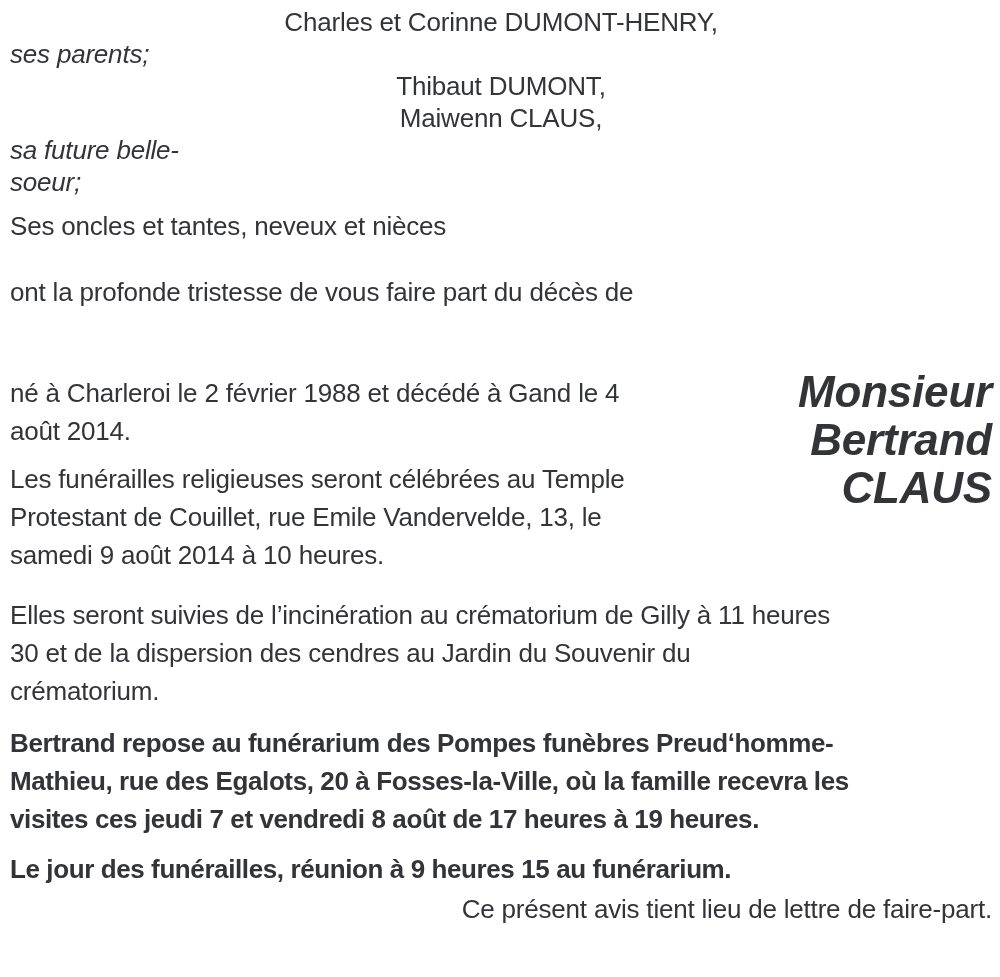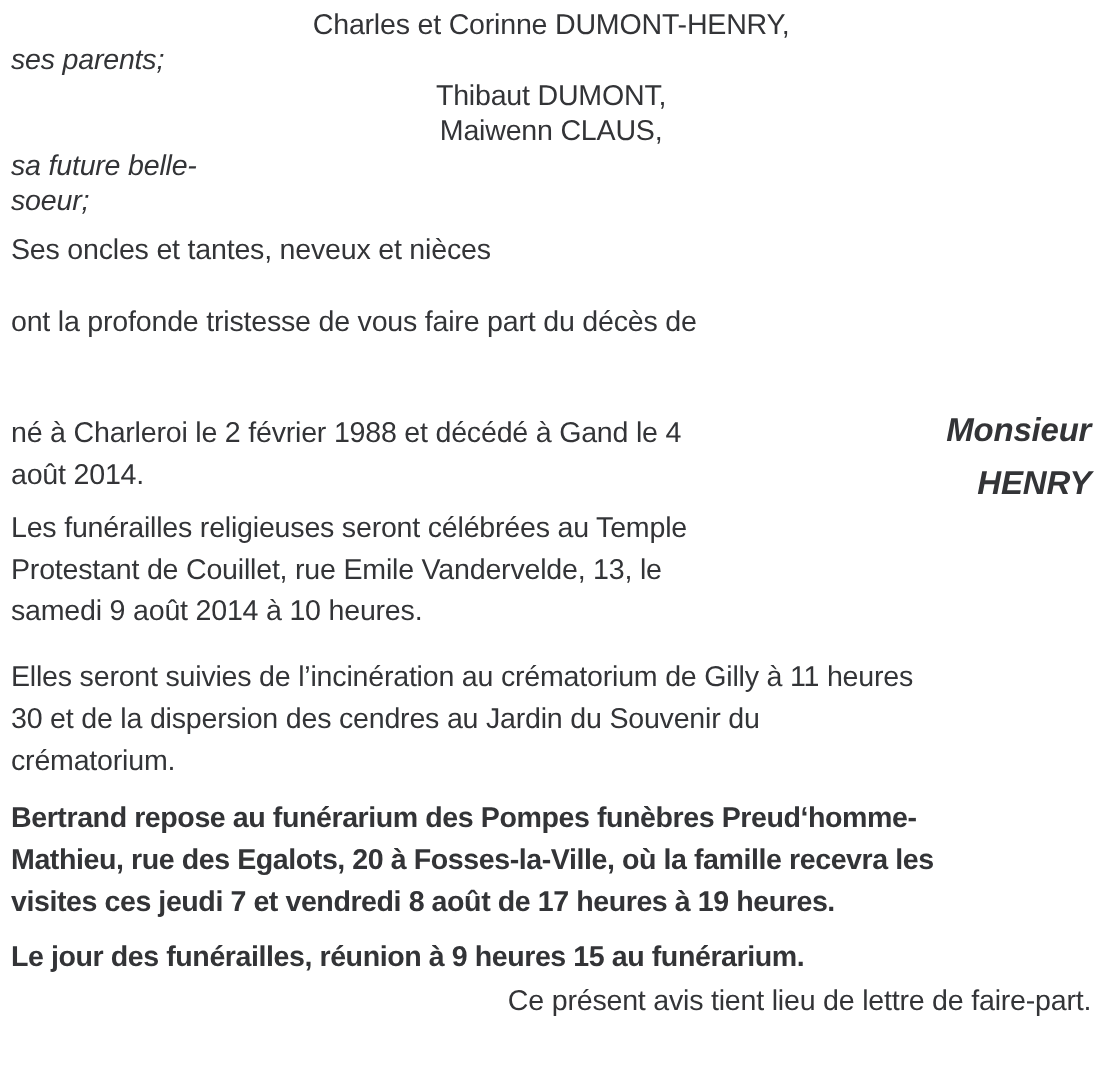--- a/index.html
+++ b/index.html
@@ -58,21 +58,21 @@
   }
   .mid-right {
     flex: 1;
     text-align: right;
     margin-top: -6px;
   }
   .deceased-line {
     display: block;
     font-weight: bold;
     font-style: italic;
-    font-size: 30px;
+    font-size: 44px;
     line-height: 48px;
     letter-spacing: -0.2px;
   }
 
   .cremation {
     margin-top: 22px;
     line-height: 38px;
     white-space: pre-line;
   }
   .visitation {
@@ -115,21 +115,22 @@
   <div class="mid">
     <div class="mid-left">
       <p>né à Charleroi le 2 février 1988 et décédé à Gand le 4
 août 2014.</p>
       <p>Les funérailles religieuses seront célébrées au Temple
 Protestant de Couillet, rue Emile Vandervelde, 13, le
 samedi 9 août 2014 à 10 heures.</p>
     </div>
     <div class="mid-right">
       <span class="deceased-line">Monsieur</span>
-      <span class="deceased-line">HENRY</span>
+      <span class="deceased-line">Bertrand</span>
+      <span class="deceased-line">CLAUS</span>
     </div>
   </div>
 
   <p class="cremation">Elles seront suivies de l’incinération au crématorium de Gilly à 11 heures
 30 et de la dispersion des cendres au Jardin du Souvenir du
 crématorium.</p>
 
   <p class="visitation">Bertrand repose au funérarium des Pompes funèbres Preudʻhomme-
 Mathieu, rue des Egalots, 20 à Fosses-la-Ville, où la famille recevra les
 visites ces jeudi 7 et vendredi 8 août de 17 heures à 19 heures.</p>

